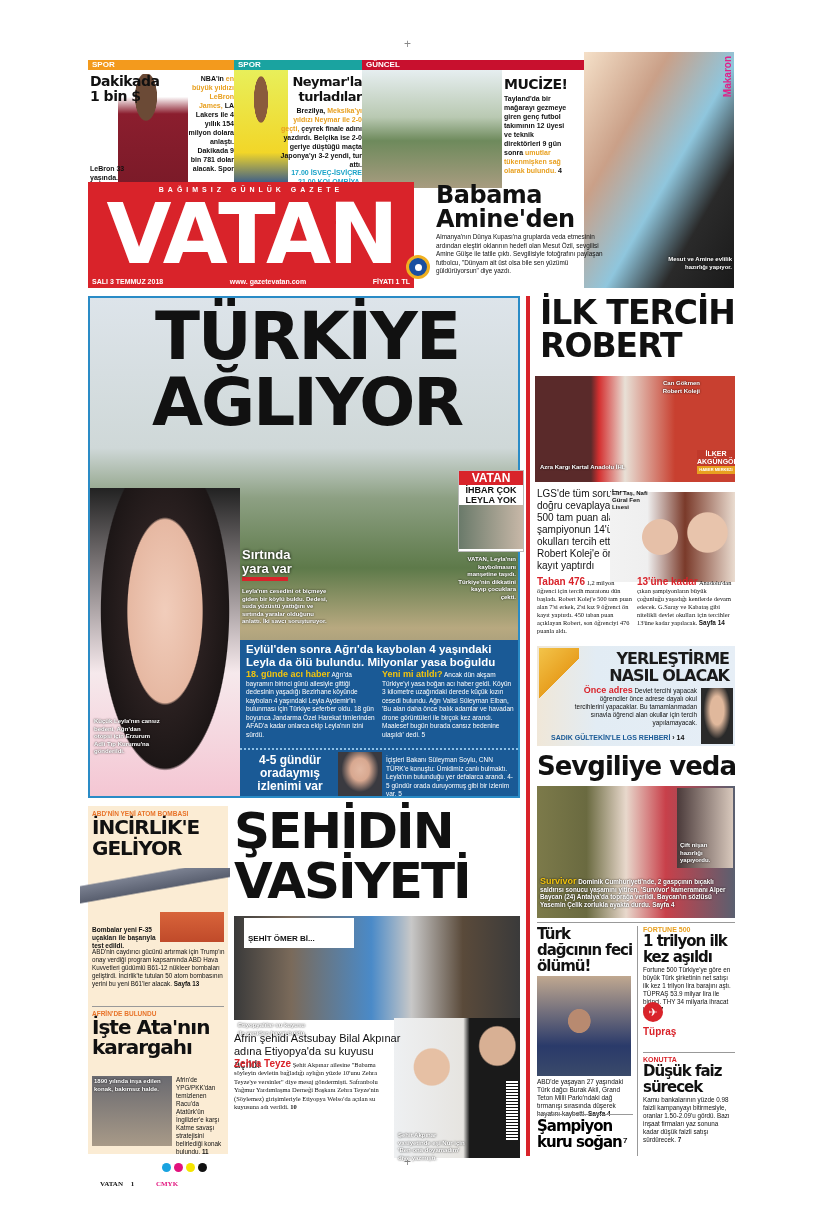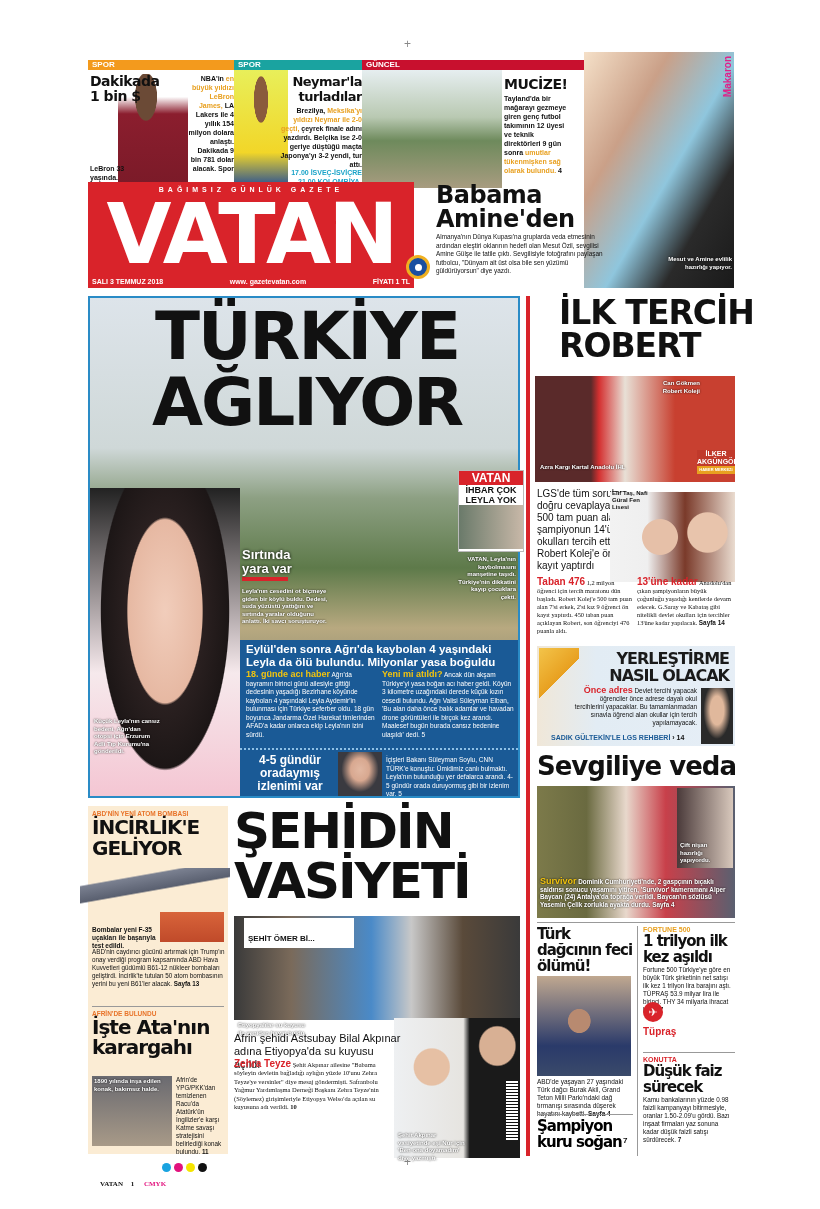--- a/index.html
+++ b/index.html
@@ -29,21 +29,21 @@
 .yl{color:#f2c40f;font-weight:bold;font-size:9px}
 .dash{position:absolute;left:0;top:108px;width:100%;height:3px;border-top:2px dotted #8fc1e6}
 .vatanmini{position:absolute;left:368px;top:172px;width:66px;height:82px;background:#fff;border:1px solid #bbb}
 .vatanmini .r{background:#d9232a;color:#fff;font-weight:bold;font-size:12px;text-align:center;line-height:14px}
 .vatanmini .t{font-weight:bold;font-size:9px;line-height:10px;text-align:center;color:#111}
 .caption-w{color:#fff;font-size:6px;line-height:7.5px;font-weight:bold;text-shadow:0 0 2px #000}
 .sirtinda{position:absolute;left:152px;top:250px;color:#fff;font-weight:bold;font-size:13px;line-height:14px;text-shadow:0 0 3px #000}
 .redbar{height:4px;width:46px;background:#d9232a;margin-top:1px}
 
 .vline{position:absolute;left:526px;top:296px;width:4px;height:860px;background:#d9232a}
-.rc{position:absolute;left:559px;width:200px}
+.rc{position:absolute;left:540px;width:200px}
 .bigh{font-family:"DejaVu Sans",sans-serif;font-weight:bold;letter-spacing:-1px;color:#111}
 .photo{position:absolute;background:#999}
 .serif{font-family:"Liberation Serif",serif}
 .red{color:#d9232a;font-weight:bold}
 .blue{color:#2a8bc6}
 .orange{color:#e8a020;font-weight:bold}
 .hr{position:absolute;height:1px;background:#999}
 
 .cream{position:absolute;left:88px;top:806px;width:140px;height:348px;background:#fbecd4}
 .cmyk span{display:inline-block;width:9px;height:9px;border-radius:50%;margin-right:3px}
@@ -297,14 +297,14 @@
   <span>Şehit Akpınar ailesine "Babama söyleyin devletin bağladığı aylığın yüzde 10'unu Zehra Teyze'ye versinler" diye mesaj göndermişti. Safranbolu Yağmur Yardımlaşma Derneği Başkanı Zehra Teyze'nin (Söylemez) girişimleriyle Etiyopya Welso'da açılan su kuyusuna adı verildi.</span>
   <b>10</b>
 </div>
 
 <div class="abs cmyk" style="left:162px;top:1158px">
   <span style="background:#19a3e0"></span><span style="background:#e2127d"></span><span style="background:#f5e400"></span><span style="background:#111"></span>
 </div>
 <div class="abs serif" style="left:100px;top:1180px;font-size:7px;font-weight:bold">
   <span>VATAN</span>
   <span style="margin-left:6px">1</span>
-  <span style="margin-left:8px;color:#e2127d">CMYK</span>
+  <span style="margin-left:20px;color:#e2127d">CMYK</span>
 </div>
 
 </body></html>

